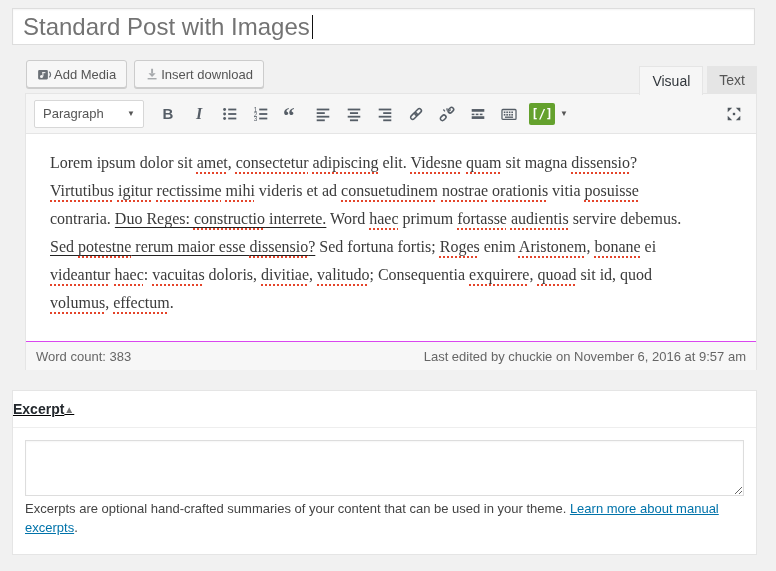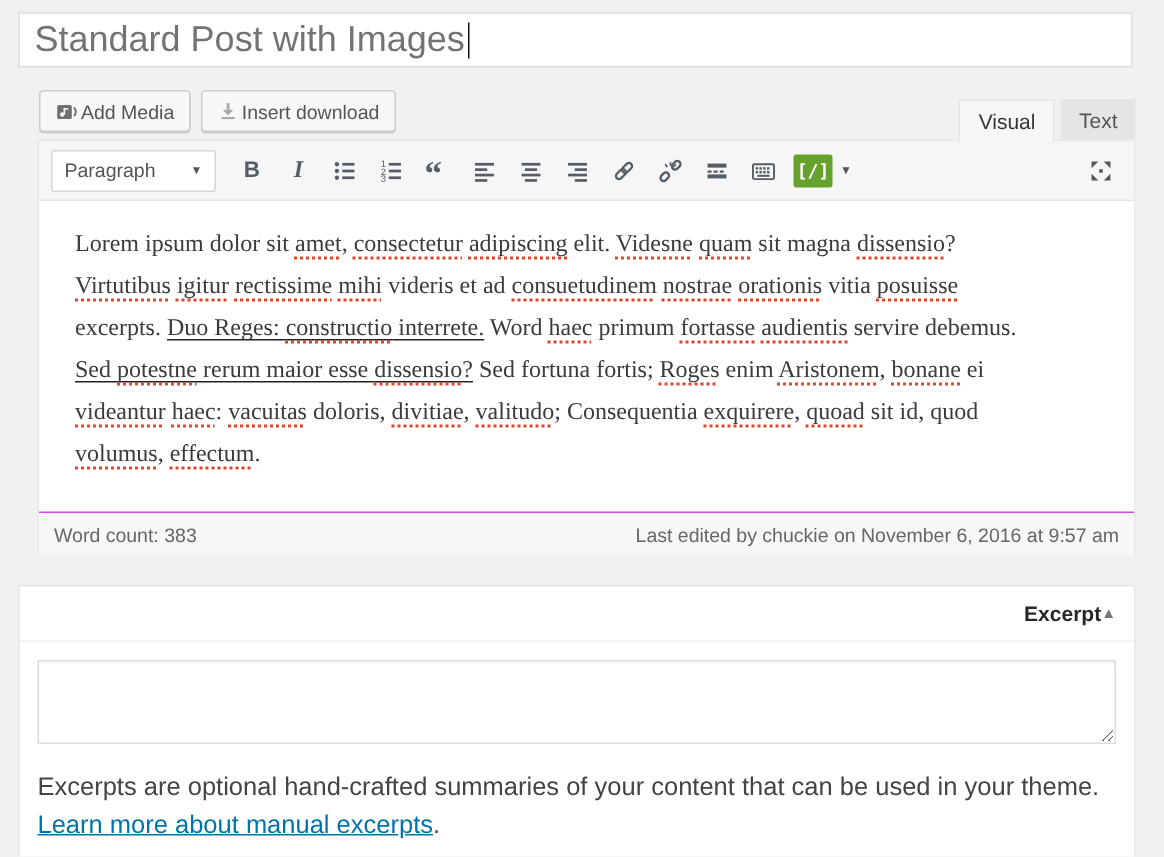--- a/index.html
+++ b/index.html
@@ -43,27 +43,27 @@
   .cline { height:28px; line-height:28px; white-space:nowrap; }
   .seg-u { text-decoration:underline; text-decoration-thickness:1px; text-underline-offset:3px; text-decoration-color:#222; }
   .seg-m { text-decoration:underline; text-decoration-style:dotted; text-decoration-color:#e4442a; text-decoration-thickness:2px; text-underline-offset:4px; }
 
   
   .status-bar { height:29px; background:#f7f7f7; border-top:1px solid #d946ef; display:flex; align-items:center;
                 justify-content:space-between; padding:0 10px; font-size:13px; color:#666; }
 
   
   .excerpt-panel { position:absolute; left:12px; top:390px; width:745px; background:#fff; border:1px solid #e5e5e5; }
-  .panel-header { height:37px; display:flex; align-items:center; justify-content:flex-end; padding:0 12px; border-bottom:1px solid #eee; cursor:pointer; }
+  .panel-header { height:37px; display:flex; align-items:center; justify-content:flex-start; padding:0 0; border-bottom:1px solid #eee; cursor:pointer;text-decoration:underline; }
   .panel-title { font-size:14px; font-weight:bold; color:#23282d; }
   .panel-toggle { font-size:10px; color:#777; cursor:pointer; }
   .panel-body { padding:12px; }
   .excerpt-textarea { width:100%; height:56px; border:1px solid #ddd; box-shadow:inset 0 1px 2px rgba(0,0,0,.04);
                       resize:both; font-family:"Liberation Sans", sans-serif; font-size:13px; padding:4px; color:#32373c; }
-  .excerpt-help { margin-top:12px; font-size:17px; color:#444; line-height:1.45; padding-bottom:4px; }
+  .excerpt-help { margin-top:0; font-size:13px; color:#444; line-height:1.45; padding-bottom:4px; }
   .excerpt-help a { color:#0073aa; text-decoration:underline; cursor:pointer; }
 
   svg { display:block; }
 </style>
 </head>
 <body>
 
 <div class="title-wrap">
   <div class="title-input">
     <span>Standard Post with Images</span>
@@ -266,21 +266,21 @@
               <rect x="8.7" y="8.7" width="2.6" height="2.6"></rect>
             </g>
           </svg>
     </span>
       </div>
   </div>
 
   <div class="mce-content" id="content-area">
       <div class="cline"><span>Lorem ipsum dolor sit </span><span class="seg-m">amet</span><span>, </span><span class="seg-m">consectetur</span><span> </span><span class="seg-m">adipiscing</span><span> elit. </span><span class="seg-m">Videsne</span><span> </span><span class="seg-m">quam</span><span> sit magna </span><span class="seg-m">dissensio</span><span>?</span></div>
       <div class="cline"><span class="seg-m">Virtutibus</span><span> </span><span class="seg-m">igitur</span><span> </span><span class="seg-m">rectissime</span><span> </span><span class="seg-m">mihi</span><span> videris et ad </span><span class="seg-m">consuetudinem</span><span> </span><span class="seg-m">nostrae</span><span> </span><span class="seg-m">orationis</span><span> vitia </span><span class="seg-m">posuisse</span></div>
-      <div class="cline"><span>excerpts. </span><span class="seg-u">Duo Reges: </span><span class="seg-u"><span class="seg-m">constructio</span></span><span class="seg-u"> interrete.</span><span> Word </span><span class="seg-m">haec</span><span> primum </span><span class="seg-m">fortasse</span><span> </span><span class="seg-m">audientis</span><span> servire debemus.</span></div>
+      <div class="cline"><span>contraria. </span><span class="seg-u">Duo Reges: </span><span class="seg-u"><span class="seg-m">constructio</span></span><span class="seg-u"> interrete.</span><span> Word </span><span class="seg-m">haec</span><span> primum </span><span class="seg-m">fortasse</span><span> </span><span class="seg-m">audientis</span><span> servire debemus.</span></div>
       <div class="cline"><span class="seg-u">Sed </span><span class="seg-u"><span class="seg-m">potestne</span></span><span class="seg-u"> rerum maior esse </span><span class="seg-u"><span class="seg-m">dissensio</span></span><span class="seg-u">?</span><span> Sed fortuna fortis; </span><span class="seg-m">Roges</span><span> enim </span><span class="seg-m">Aristonem</span><span>, </span><span class="seg-m">bonane</span><span> ei</span></div>
       <div class="cline"><span class="seg-m">videantur</span><span> </span><span class="seg-m">haec</span><span>: </span><span class="seg-m">vacuitas</span><span> doloris, </span><span class="seg-m">divitiae</span><span>, </span><span class="seg-m">valitudo</span><span>; Consequentia </span><span class="seg-m">exquirere</span><span>, </span><span class="seg-m">quoad</span><span> sit id, quod</span></div>
       <div class="cline"><span class="seg-m">volumus</span><span>, </span><span class="seg-m">effectum</span><span>.</span></div>
     </div>
 
   <div class="status-bar">
     <div>
       <span>Word count:</span>
       <span>383</span>
     </div>

